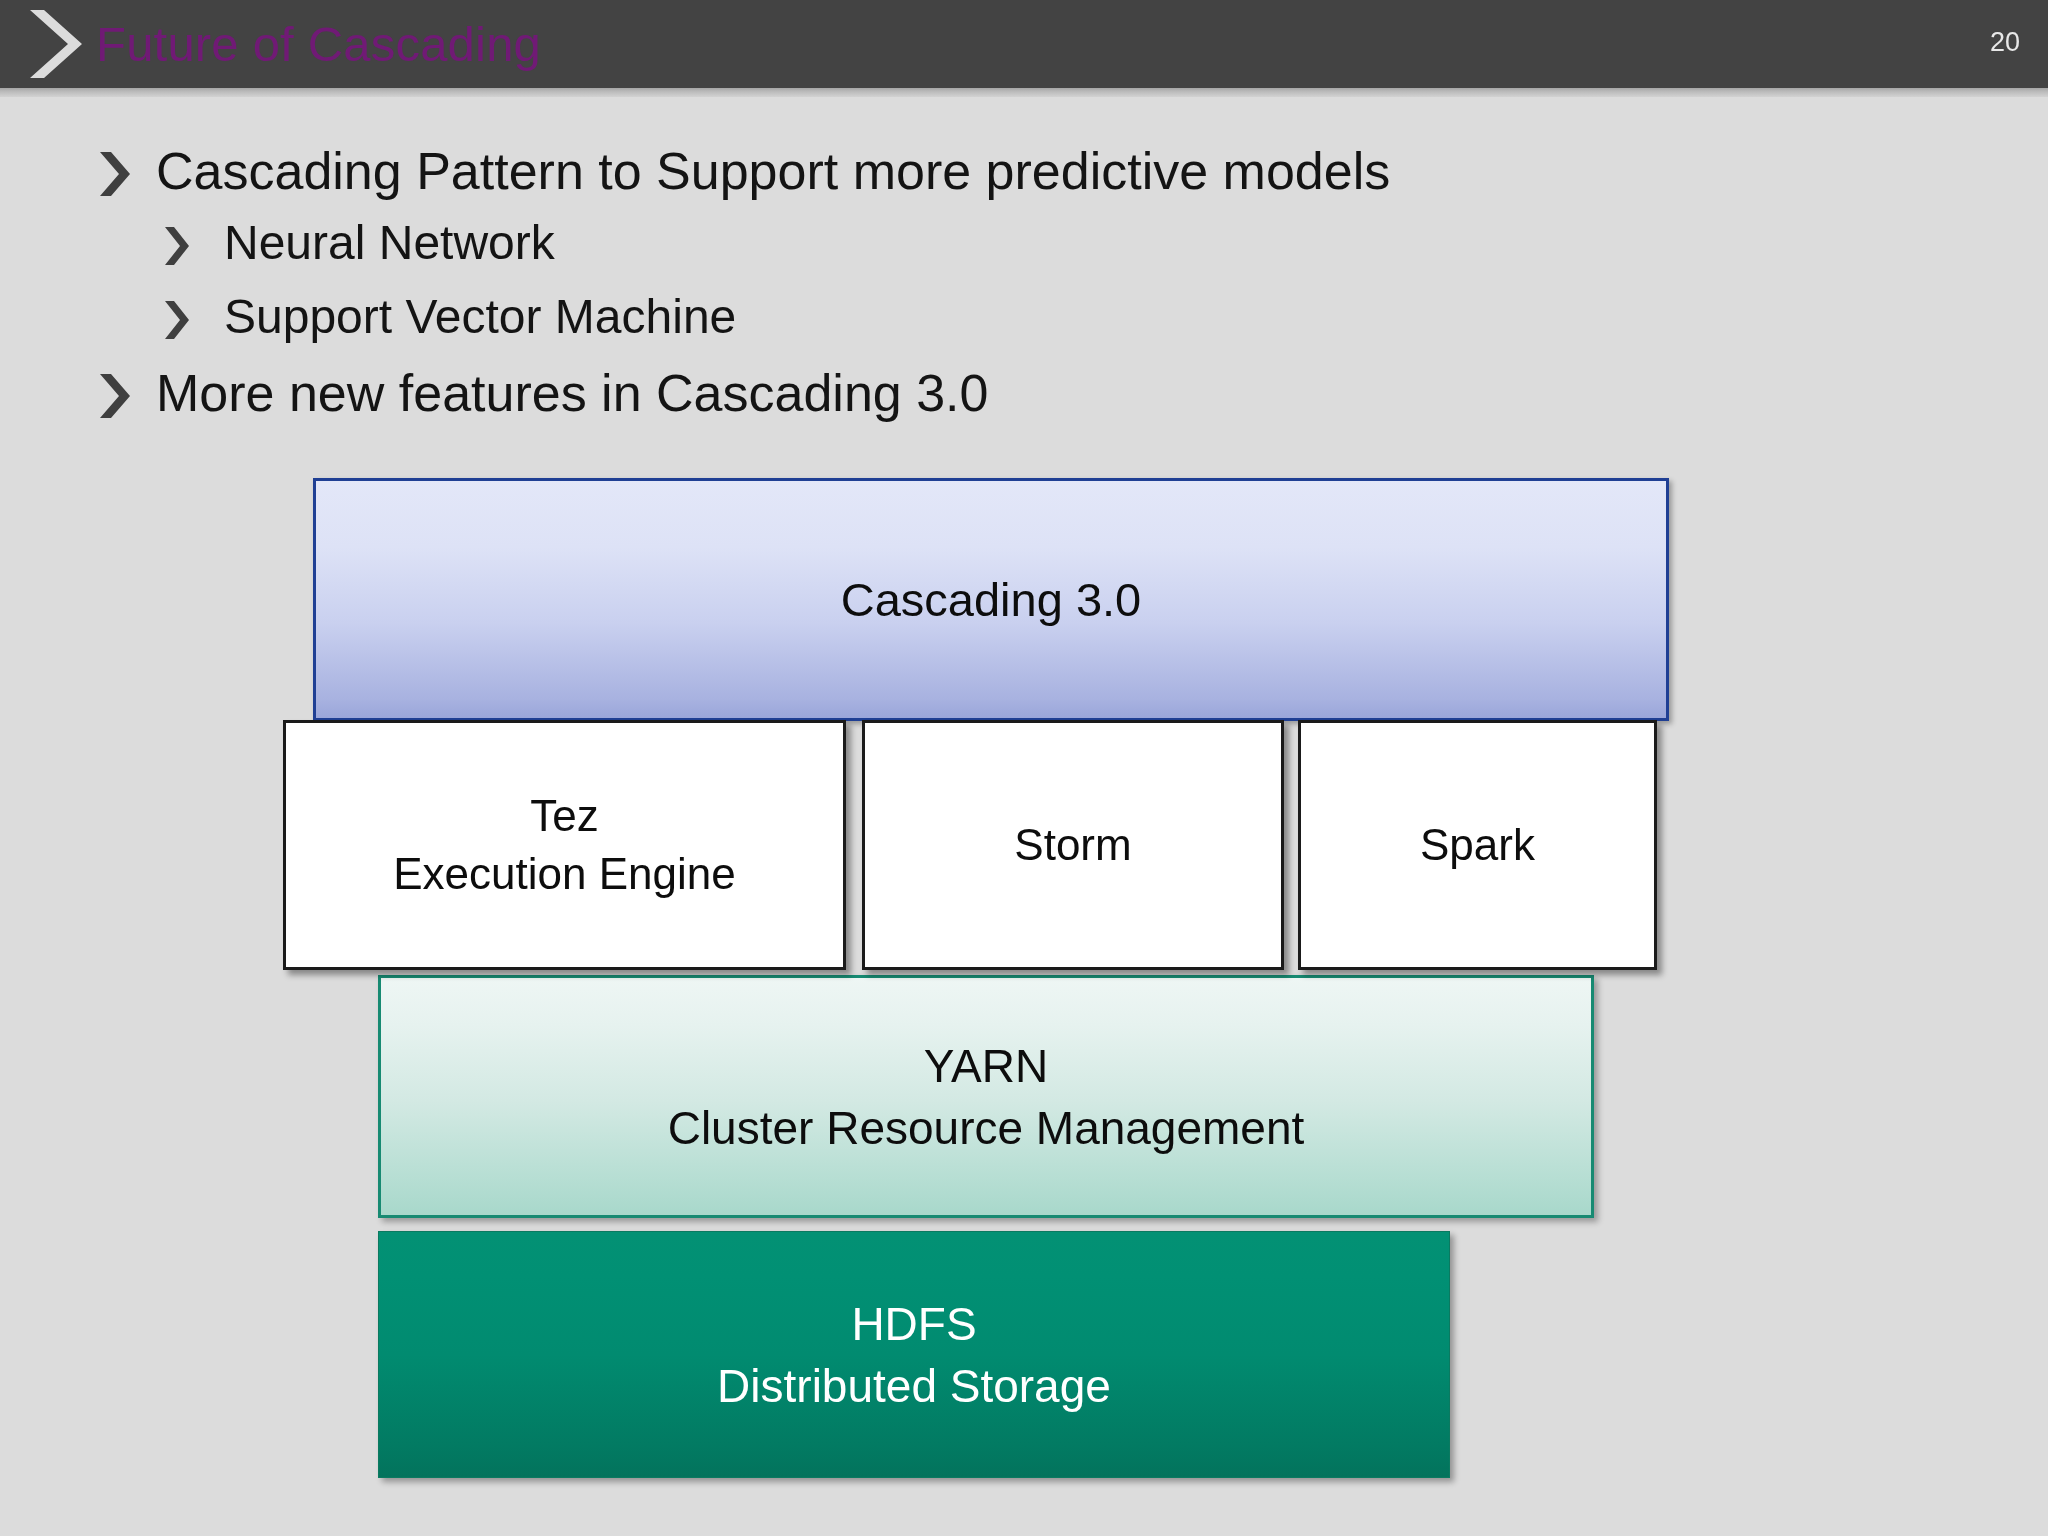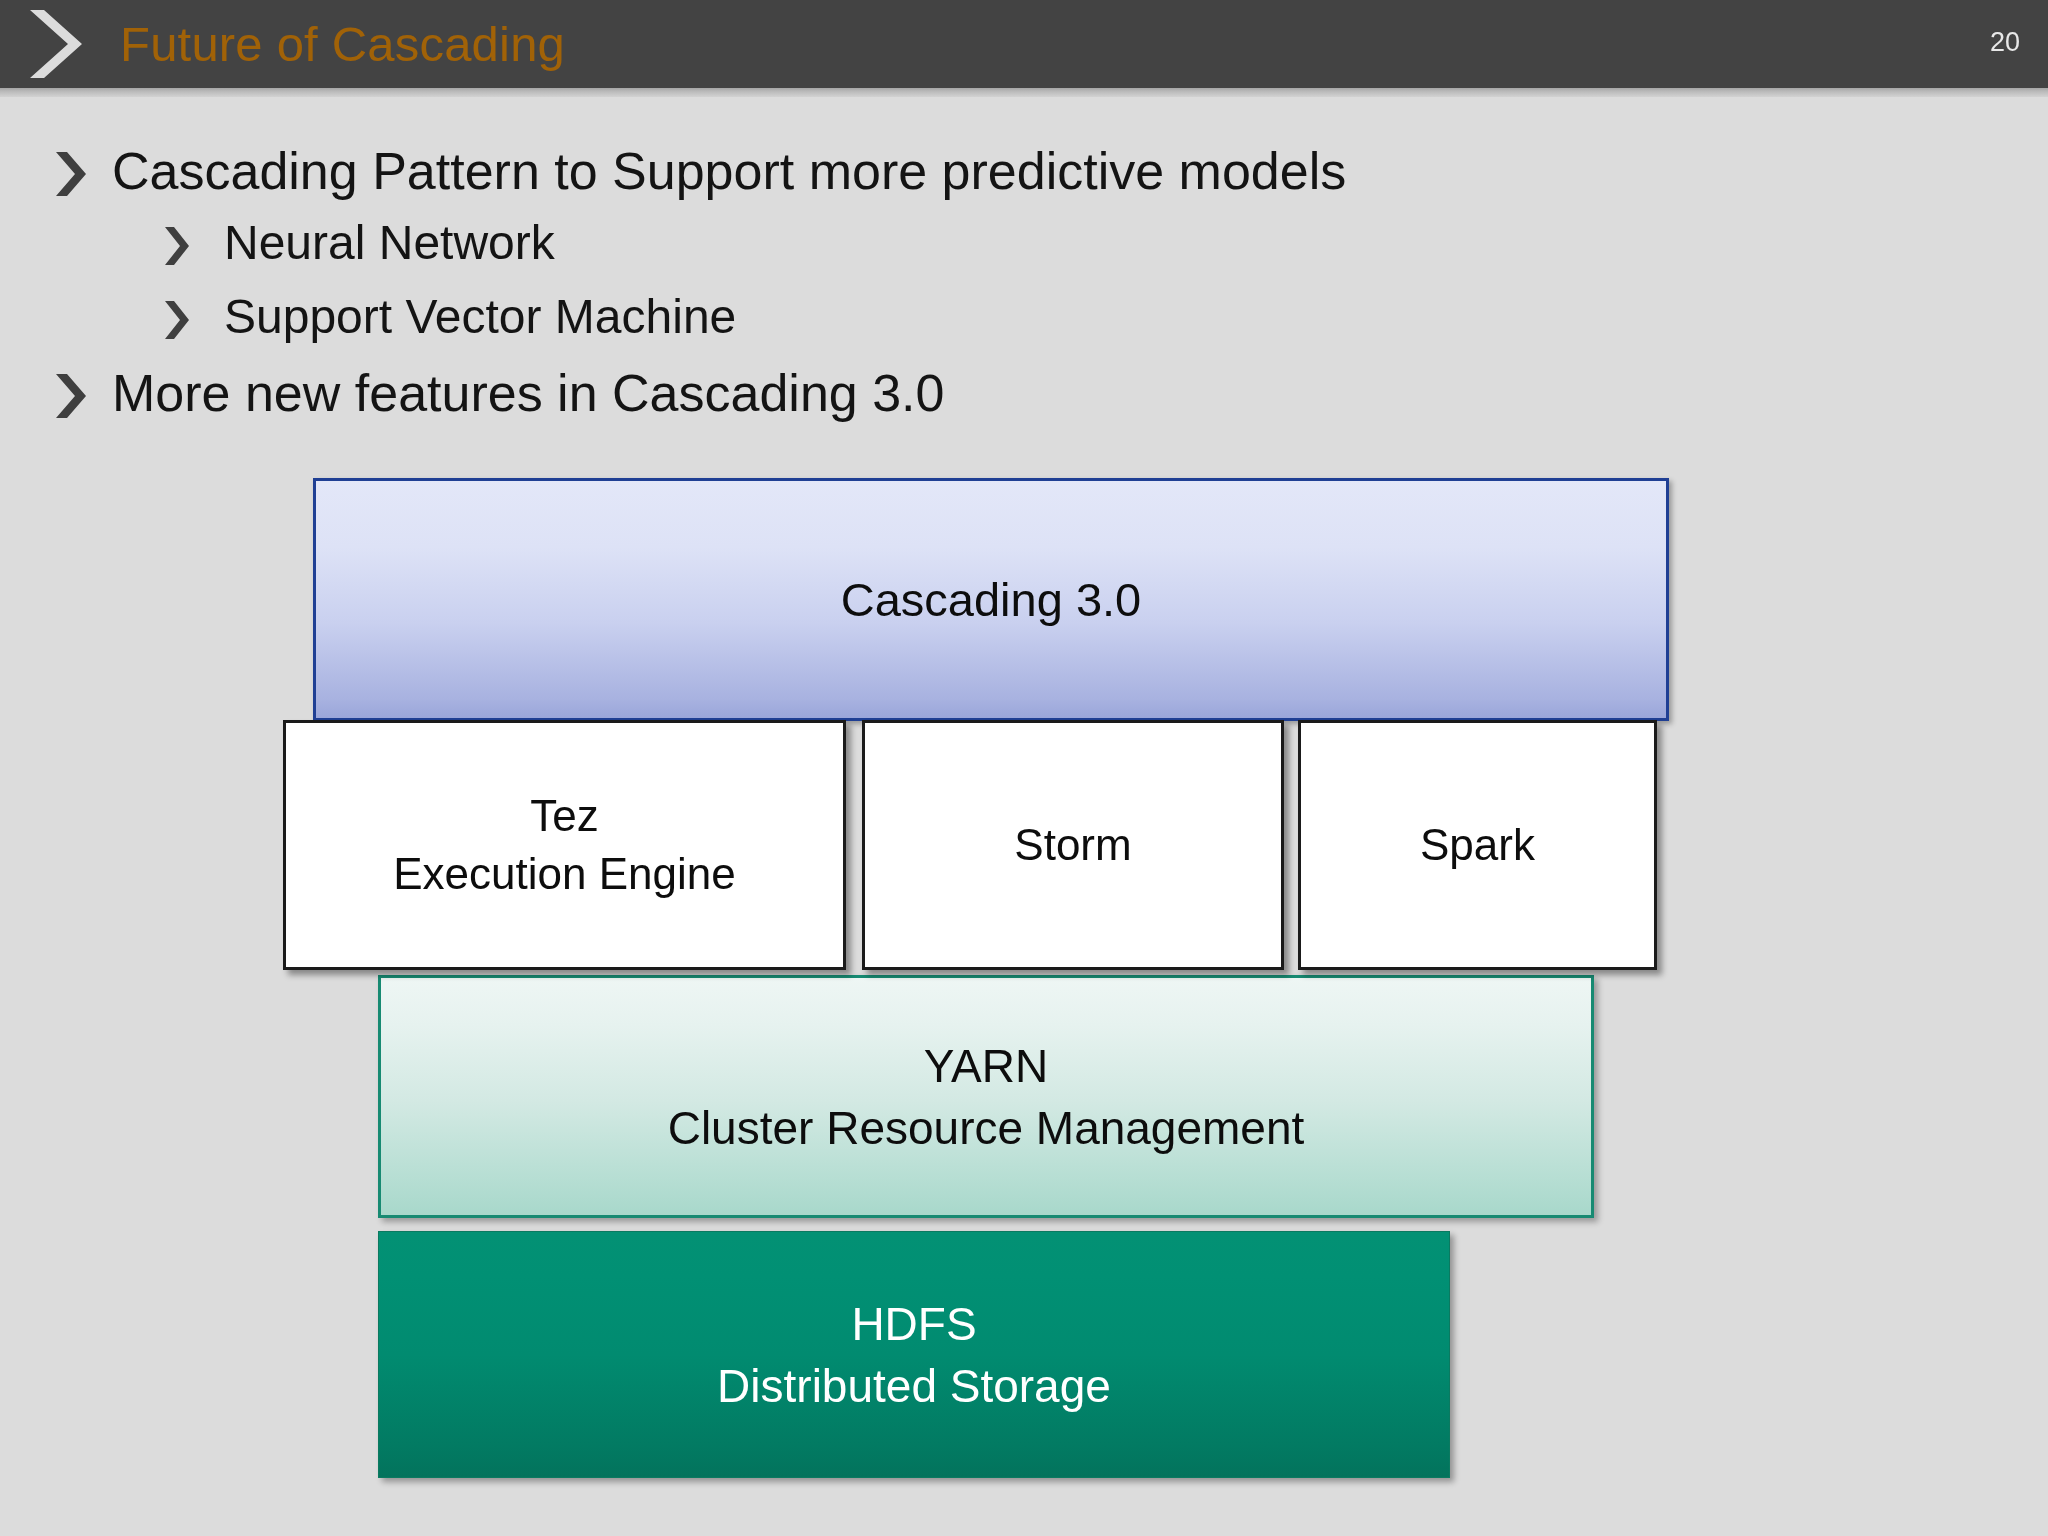--- a/index.html
+++ b/index.html
@@ -38,25 +38,25 @@
   .header-chevron {
     position: absolute;
     left: 24px;
     top: 6px;
     width: 64px;
     height: 76px;
   }
   .header-chevron svg { display: block; }
   .header-title {
     position: absolute;
-    left: 120px;
+    left: 96px;
     top: 6px;
     height: 76px;
     line-height: 76px;
-    color: #a16207;
+    color: #701a75;
     font-size: 49px;
     font-weight: normal;
     letter-spacing: 0.2px;
     white-space: nowrap;
   }
   .page-number {
     position: absolute;
     right: 28px;
     top: 26px;
     color: #e8e8e8;
@@ -70,21 +70,21 @@
     left: 0;
     top: 140px;
     width: 2048px;
   }
   .bullet-row {
     position: relative;
     display: flex;
     align-items: flex-start;
     margin-bottom: 12px;
   }
-  .bullet-row.level-1 { padding-left: 52px; }
+  .bullet-row.level-1 { padding-left: 52px; margin-left: 44px; }
   .bullet-row.level-2 { padding-left: 162px; margin-bottom: 16px; }
   .bullet-marker {
     flex: 0 0 auto;
     width: 38px;
     height: 52px;
     position: relative;
     top: 8px;
   }
   .bullet-row.level-2 .bullet-marker {
     width: 30px;

